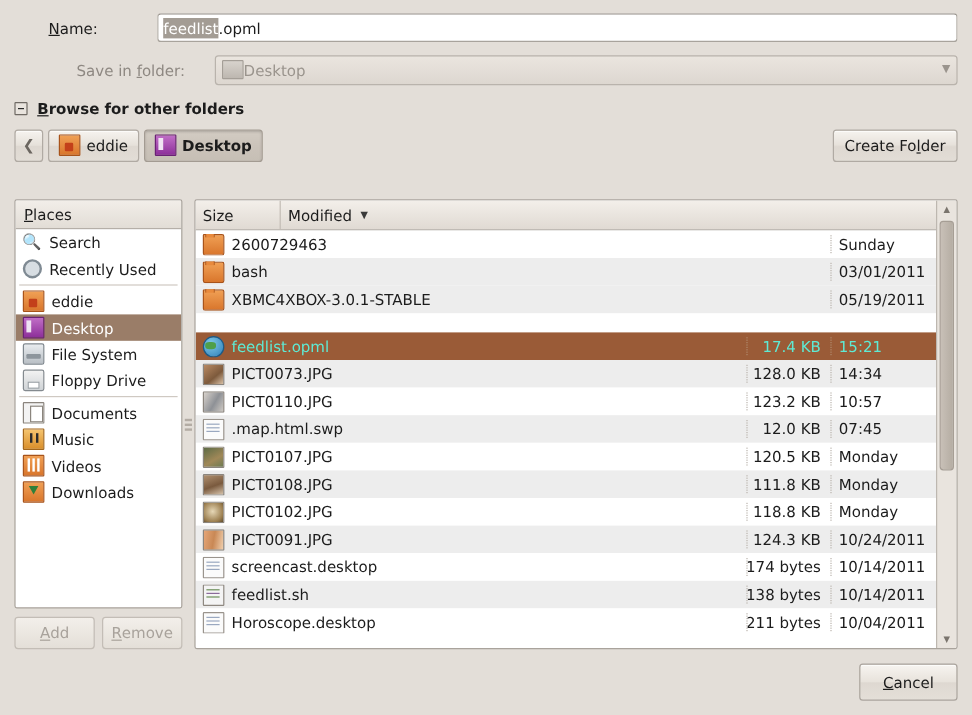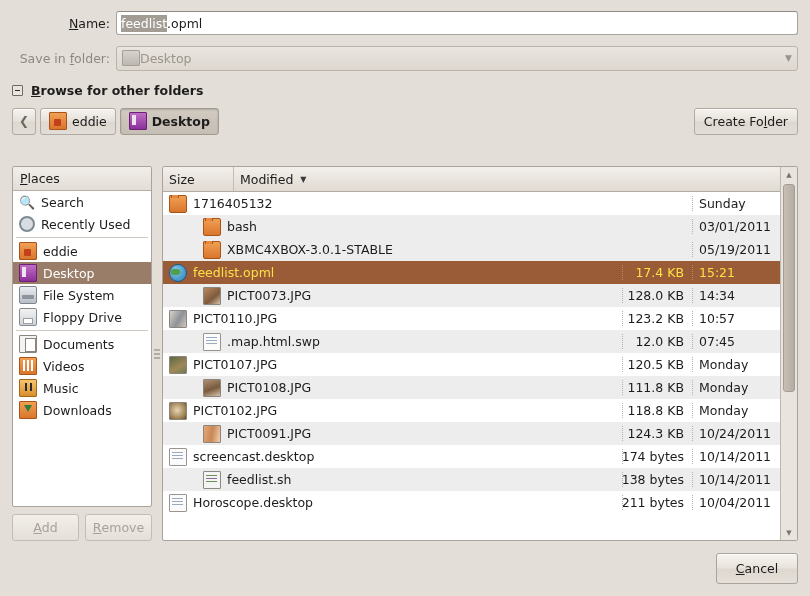--- a/index.html
+++ b/index.html
@@ -8,22 +8,22 @@
     background:#e3ded8;
     font-family:"DejaVu Sans","Liberation Sans",sans-serif;
     font-size:12.5px;color:#1c1c1c;
     -webkit-font-smoothing:antialiased;
   }
   .dlg{position:relative;width:810px;height:596px;box-sizing:border-box;padding:0;}
 
   
   .row{display:flex;align-items:center;padding:0 12px;}
   #name-row{height:36px;padding-top:5px;}
-  #folder-row{height:34px;}
-  .lbl{width:98px;flex:0 0 98px;text-align:right;padding-right:6px;font-size:12.5px;}
+  #folder-row{height:34px;margin-left:48px;}
+  .lbl{width:98px;flex:0 0 98px;text-align:center;padding-right:21px;font-size:12.5px;}
   .lbl u{text-decoration:underline;}
   .lbl.dim{color:#8e8882;}
 
   .entry{
     flex:1;height:24px;box-sizing:border-box;
     background:#ffffff;border:1px solid #a8a39c;
     border-top-color:#908b84;
     border-radius:3px;
     display:flex;align-items:center;padding:0 4px;
     font-size:12.5px;overflow:hidden;white-space:nowrap;
@@ -123,22 +123,22 @@
   .c-name{flex:1;min-width:0;}
   .c-size{width:70px;flex:0 0 70px;}
   .c-mod{width:88px;flex:0 0 88px;gap:4px;}
   .sort-chev{font-size:8px;color:#3a3a3a;margin-left:3px;}
 
   #rows{flex:1;overflow:hidden;}
   .frow{
     display:flex;height:23px;box-sizing:border-box;align-items:center;
     font-size:12.5px;background:#ffffff;
   }
-  .frow.alt{background:#ededed;padding-left:34px;}
-  .frow.sel{background:#9a5b37;color:#fde047;}
+  .frow.alt{background:#ededed;}
+  .frow.sel{background:#9a5b37;color:#5eead4;margin-top:16px;}
   .fc{padding:0 6px;box-sizing:border-box;display:flex;align-items:center;overflow:hidden;white-space:nowrap;}
   .fc.c-name{gap:6px;}
   .fc.c-size{justify-content:flex-end;padding-right:8px;border-left:1px dotted #b9b3ac;}
   .fc.c-mod{border-left:1px dotted #b9b3ac;}
   .frow.sel .fc.c-size,.frow.sel .fc.c-mod{border-left-color:#b08a6e;}
 
   
   #vscroll{
     width:16px;flex:0 0 16px;border-left:1px solid #bdb7b0;
     background:#e9e4de;display:flex;flex-direction:column;align-items:center;
@@ -283,26 +283,26 @@
         <div class="pl-item">
           <span class="ic ic-floppy"></span>
           <span>Floppy Drive</span>
         </div>
         <div class="pl-sep"></div>
         <div class="pl-item">
           <span class="ic ic-docs"></span>
           <span>Documents</span>
         </div>
         <div class="pl-item">
+          <span class="ic ic-music"></span>
+          <span>Music</span>
+        </div>
+        <div class="pl-item">
           <span class="ic ic-video"></span>
           <span>Videos</span>
-        </div>
-        <div class="pl-item">
-          <span class="ic ic-music"></span>
-          <span>Music</span>
         </div>
         <div class="pl-item">
           <span class="ic ic-down"></span>
           <span>Downloads</span>
         </div>
       </div>
       <div id="places-btns">
         <div class="sbtn">
             <u>A</u>
             <span>dd</span>
@@ -330,21 +330,21 @@
             </div>
           <div class="ch c-mod">
               <span>Modified</span>
               <span class="sort-chev">▼</span>
             </div>
         </div>
         <div id="rows">
             <div class="frow">
               <div class="fc c-name">
                 <span class="ic ic-folder"></span>
-                <span>1716405132</span>
+                <span>2600729463</span>
               </div>
               <div class="fc c-size"></div>
               <div class="fc c-mod">Sunday</div>
             </div>
             <div class="frow alt">
               <div class="fc c-name">
                 <span class="ic ic-folder"></span>
                 <span>bash</span>
               </div>
               <div class="fc c-size"></div>

